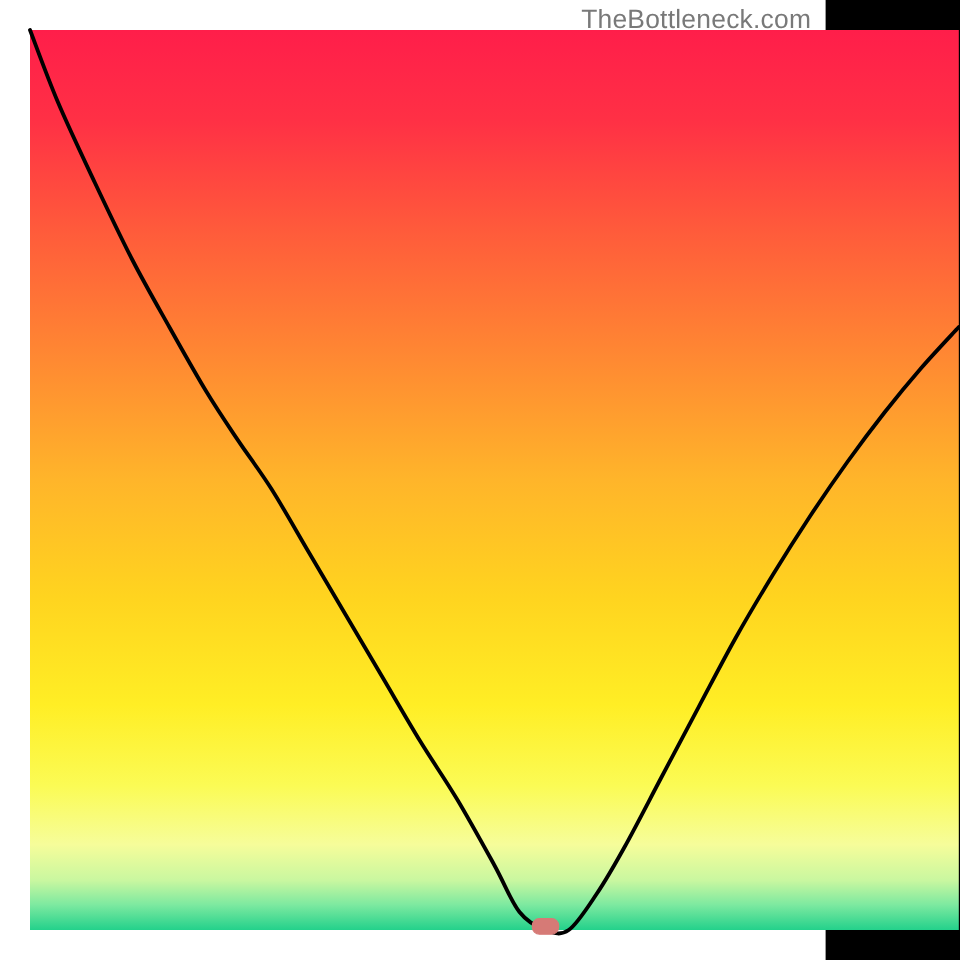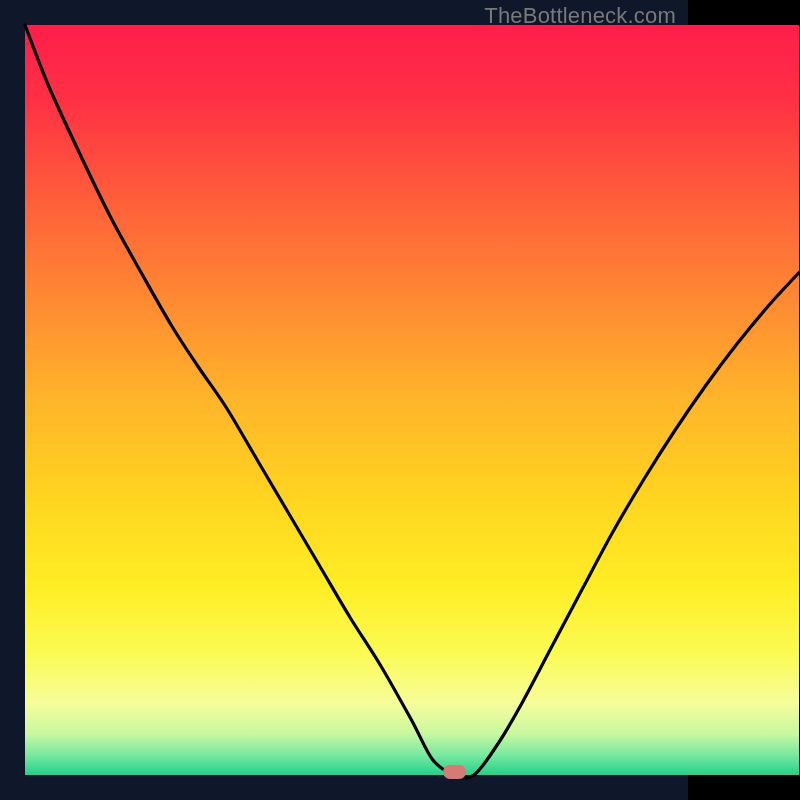--- a/index.html
+++ b/index.html
@@ -7,21 +7,21 @@
     padding: 0;
     width: 800px;
     height: 800px;
     background: #000;
     overflow: hidden;
   }
   .frame {
     position: relative;
     width: 688px;
     height: 800px;
-    background: #0f172a;
+    background: #ffffff;
   }
   .watermark {
     position: absolute;
     top: 3px;
     right: 12px;
     font-family: Arial, Helvetica, sans-serif;
     font-size: 22px;
     color: #797979;
     font-weight: 500;
     letter-spacing: 0.2px;

